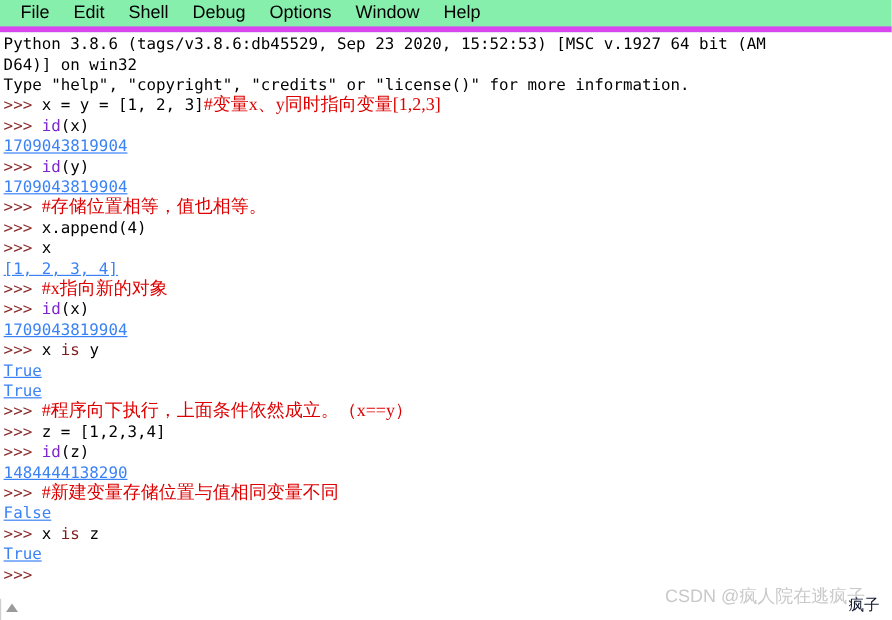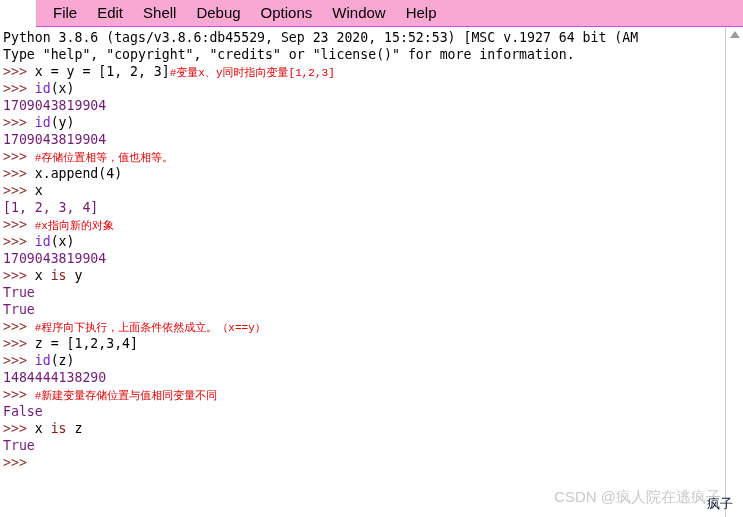--- a/index.html
+++ b/index.html
@@ -17,66 +17,66 @@
   .window {
     position: relative;
     width: 743px;
     height: 517px;
     background: #ffffff;
     box-sizing: border-box;
   }
   
   .menubar {
     height: 27px;
-    background: #f9a8d4;
-    border-bottom: 1px solid #d946ef;
+    background: #86efac;
+    border-bottom: 5px solid #d946ef;
     display: flex;
     align-items: center;
     padding-left: 7px;
     box-sizing: border-box;
-    margin-left: 36px;
   }
   .menu-item {
     font-family: "Liberation Sans", sans-serif;
     font-size: 15px;
     color: #000000;
     padding: 1px 10px 2px 10px;
     white-space: nowrap;
     cursor: default;
   }
   
   .shell-wrap {
     position: relative;
     height: 490px;
     display: flex;
+    flex-direction: column;
   }
   .shell {
     position: relative;
     flex: 1 1 auto;
     padding: 2px 0 0 3px;
     box-sizing: border-box;
     overflow: hidden;
     background: #ffffff;
   }
   .line {
     font-family: "DejaVu Sans Mono", "Liberation Mono", monospace;
     font-size: 13.2px;
     line-height: 17px;
     height: 17px;
     white-space: pre;
     color: #000000;
     letter-spacing: 0px;
   }
   .cjk {
-    font-family: Liberation Mono, monospace;
-    font-size: 11px;
+    font-family: Liberation Serif, serif;
+    font-size: 15px;
   }
   
   .c-prompt  { color: #8b2e2e; }
-  .c-out     { color: #701a75; }
+  .c-out     { color: #3b82f6; text-decoration: underline; }
   .c-comment { color: #dd0000; }
   .c-builtin { color: #7d26cd; }
   .c-kw      { color: #7f1d1d; }
   .c-plain   { color: #000000; }
   .c-banner  { color: #000000; }
 
   
   .vscroll {
     width: 18px;
     flex: 0 0 18px;
@@ -130,20 +130,21 @@
       <div class="menu-item">Shell</div>
       <div class="menu-item">Debug</div>
       <div class="menu-item">Options</div>
       <div class="menu-item">Window</div>
       <div class="menu-item">Help</div>
     </div>
 
   <div class="shell-wrap">
     <div class="shell" id="shell">
         <div class="line"><span class="c-banner">Python 3.8.6 (tags/v3.8.6:db45529, Sep 23 2020, 15:52:53) [MSC v.1927 64 bit (AM</span></div>
+        <div class="line"><span class="c-banner">D64)] on win32</span></div>
         <div class="line"><span class="c-banner">Type "help", "copyright", "credits" or "license()" for more information.</span></div>
         <div class="line"><span class="c-prompt">&gt;&gt;&gt; </span><span class="c-plain">x = y = [1, 2, 3]</span><span class="c-comment cjk">#变量x、y同时指向变量[1,2,3]</span></div>
         <div class="line"><span class="c-prompt">&gt;&gt;&gt; </span><span class="c-builtin">id</span><span class="c-plain">(x)</span></div>
         <div class="line"><span class="c-out">1709043819904</span></div>
         <div class="line"><span class="c-prompt">&gt;&gt;&gt; </span><span class="c-builtin">id</span><span class="c-plain">(y)</span></div>
         <div class="line"><span class="c-out">1709043819904</span></div>
         <div class="line"><span class="c-prompt">&gt;&gt;&gt; </span><span class="c-comment cjk">#存储位置相等，值也相等。</span></div>
         <div class="line"><span class="c-prompt">&gt;&gt;&gt; </span><span class="c-plain">x.append(4)</span></div>
         <div class="line"><span class="c-prompt">&gt;&gt;&gt; </span><span class="c-plain">x</span></div>
         <div class="line"><span class="c-out">[1, 2, 3, 4]</span></div>

